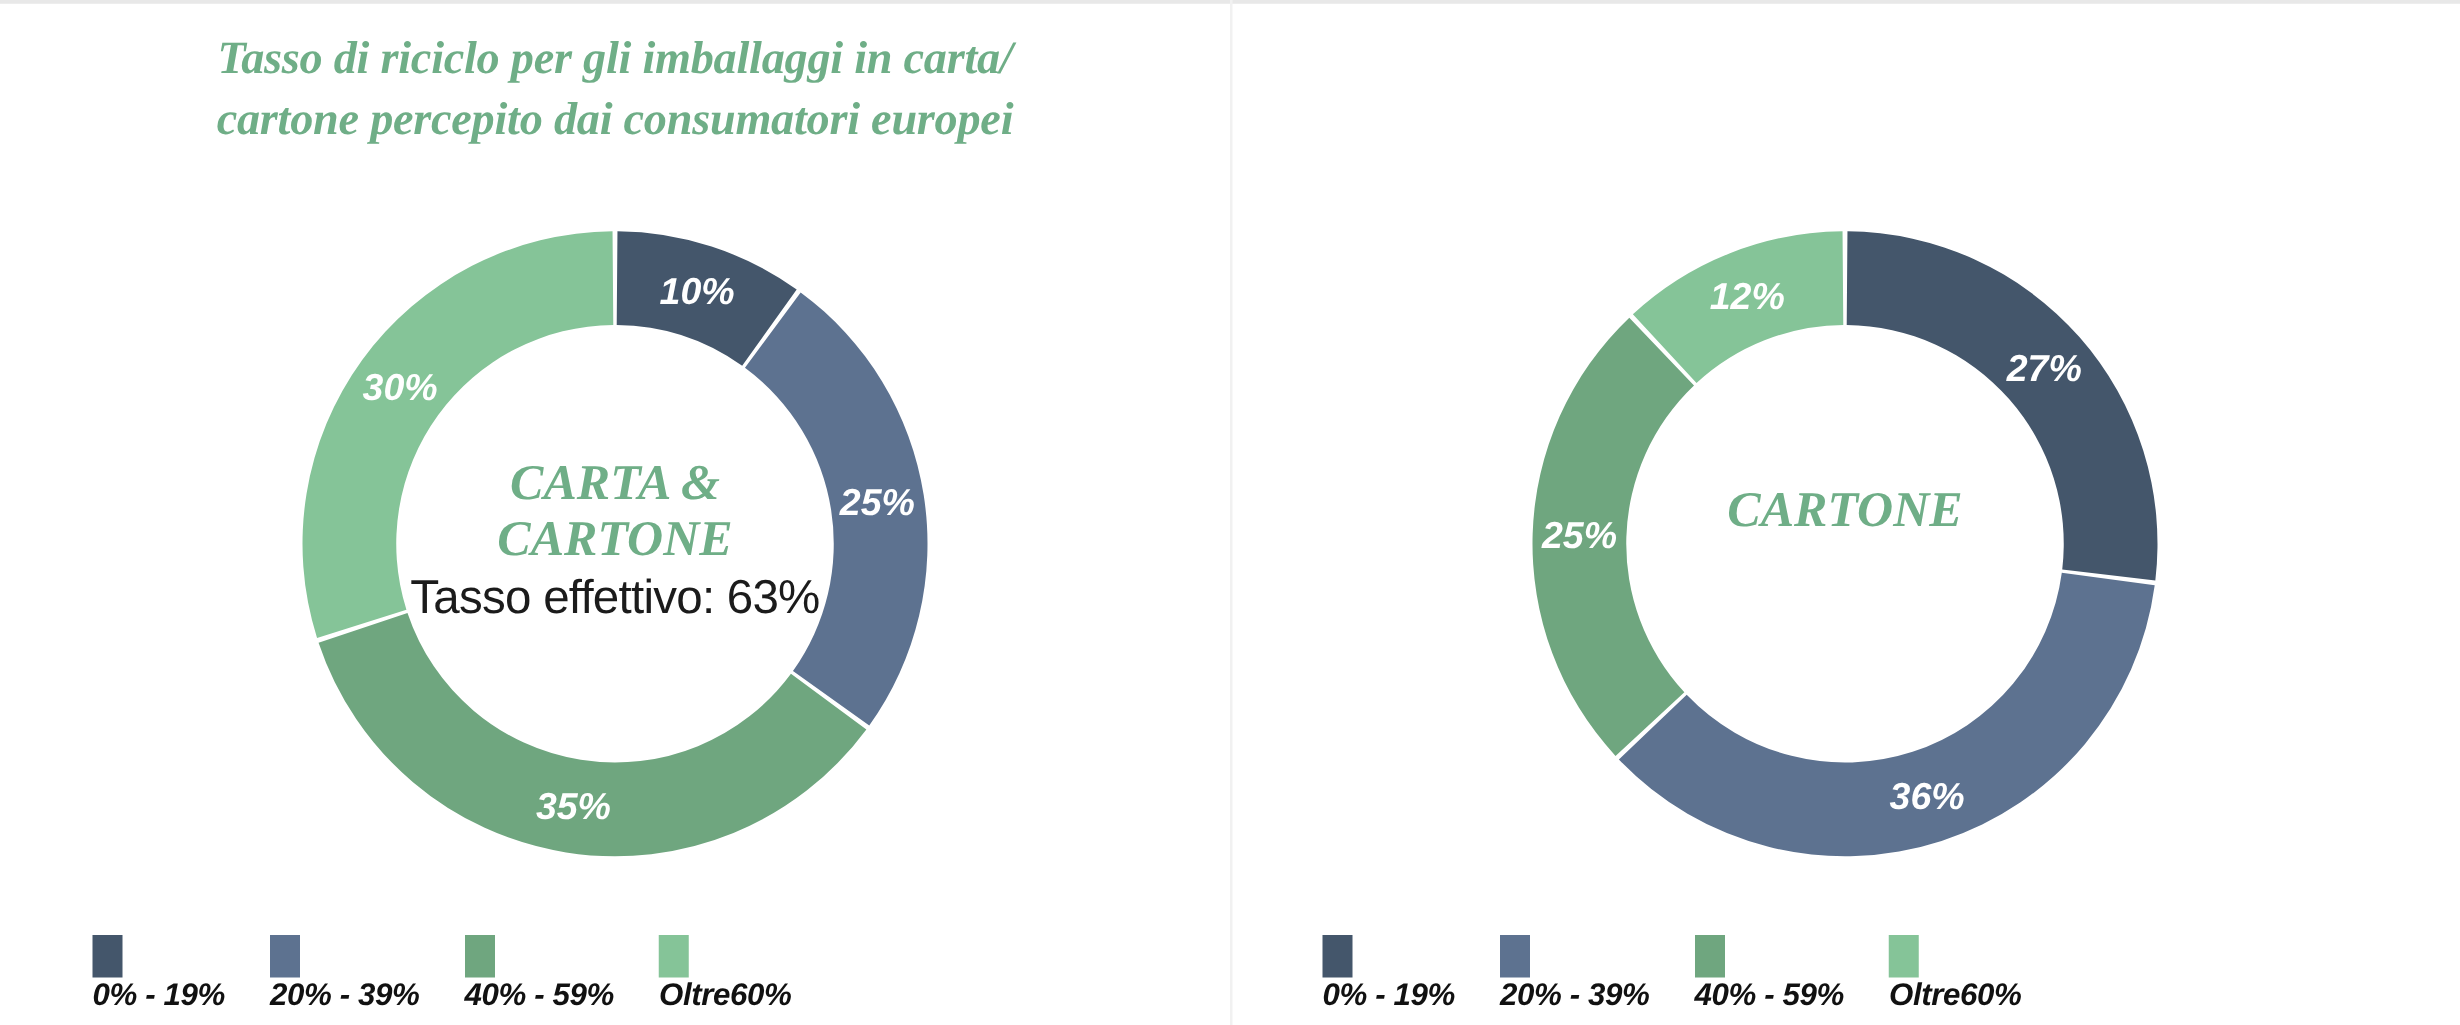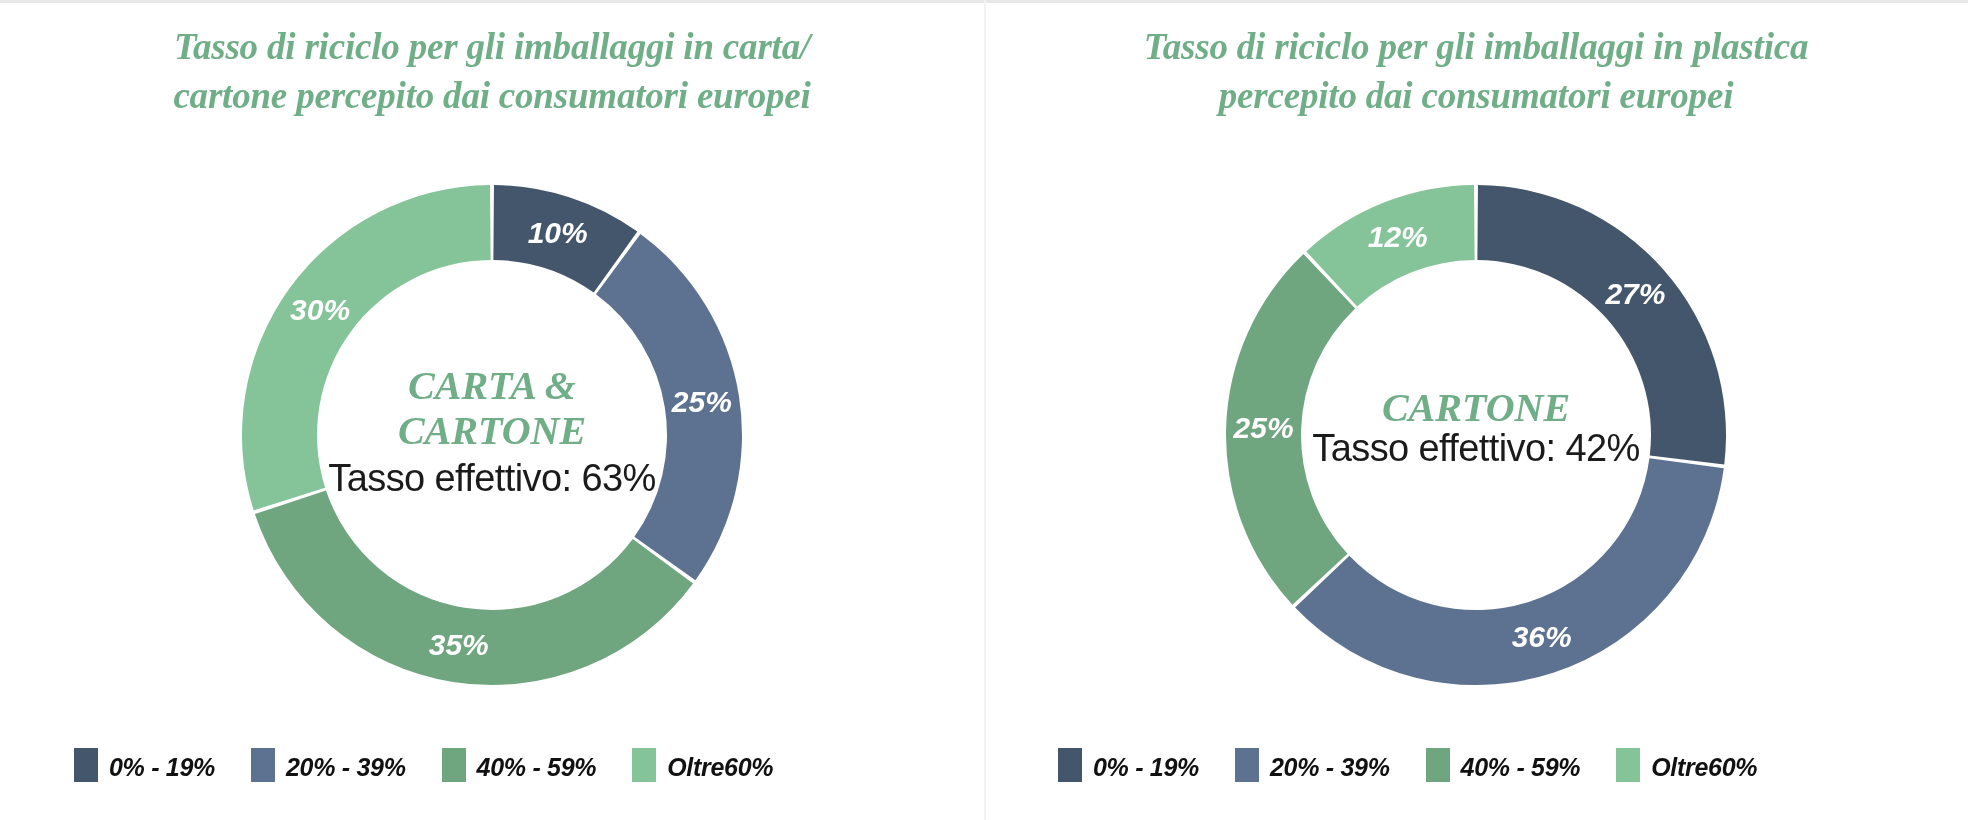--- a/index.html
+++ b/index.html
@@ -125,22 +125,22 @@
     width: 984px;
     display: flex;
     flex-direction: row;
     align-items: center;
     justify-content: flex-start;
     padding-left: 74px;
     box-sizing: border-box;
   }
   .legend-item {
     display: flex;
-    flex-direction: row;
-    align-items: flex-end;
+    flex-direction: column;
+    align-items: flex-start;
     margin-right: 36px;
   }
   .legend-swatch {
     width: 24px;
     height: 34px;
     flex: 0 0 auto;
     margin-right: 11px;
   }
   .legend-label {
     font-family: "Liberation Sans", sans-serif;
@@ -197,37 +197,34 @@
             <span class="legend-label">40% - 59%</span>
           </div>
           <div class="legend-item">
             <span class="legend-swatch" style="background: rgb(133, 196, 152);"></span>
             <span class="legend-label">Oltre60%</span>
           </div>
         </div>
     </div>
 
     <div class="panel">
-      <div class="chart-title">Tasso di riciclo per gli imballaggi in plastica
-percepito dai consumatori europei</div>
 
       <div class="donut-wrap">
         <svg class="donut-svg" id="donut-1" width="560" height="560" viewBox="0 0 560 560">
             <path d="M 281.96347522217786 30.00771058880258 A 250 250 0 0 1 528.2671142387316 309.3843493644594 L 453.7869799671121 300.5690445551216 A 175 175 0 0 0 281.37443265552446 105.00539741216181 Z" fill="#44566b"></path>
             <text class="seg-label" x="439.39860229647263" y="149.47122861872398" text-anchor="middle">27%</text>
             <path d="M 527.7749368414936 313.2803346316381 A 250 250 0 0 1 99.10755520288757 452.56281005860916 L 153.3752886420213 400.7939670410264 A 175 175 0 0 0 453.44245578904554 303.2962342421467 Z" fill="#5d7290"></path>
             <text class="seg-label" x="345.66611130467635" y="492.09950971272013" text-anchor="middle">36%</text>
             <path d="M 96.41937264107867 449.7001863832355 A 250 250 0 0 1 107.43718994139073 99.10755520288762 L 159.2060329589735 153.37528864202136 A 175 175 0 0 0 151.49356084875507 398.79013046826486 Z" fill="#6fa67f"></path>
             <text class="seg-label" x="67.60485592228204" y="283.32521369589773" text-anchor="middle">25%</text>
             <path d="M 110.2998136167646 96.41937264107861 A 250 250 0 0 1 278.03652477782225 30.00771058880258 L 278.6255673444756 105.00539741216181 A 175 175 0 0 0 161.2098695317352 151.49356084875504 Z" fill="#85c498"></path>
             <text class="seg-label" x="201.77353255450615" y="92.42249674874648" text-anchor="middle">12%</text>
           </svg>
 
         <div class="center-title one-line">CARTONE</div>
-        <div class="center-rate one-line">Tasso effettivo: 42%</div>
       </div>
 
       <div class="legend" id="legend-1">
           <div class="legend-item">
             <span class="legend-swatch" style="background: rgb(68, 86, 107);"></span>
             <span class="legend-label">0% - 19%</span>
           </div>
           <div class="legend-item">
             <span class="legend-swatch" style="background: rgb(93, 114, 144);"></span>
             <span class="legend-label">20% - 39%</span>

